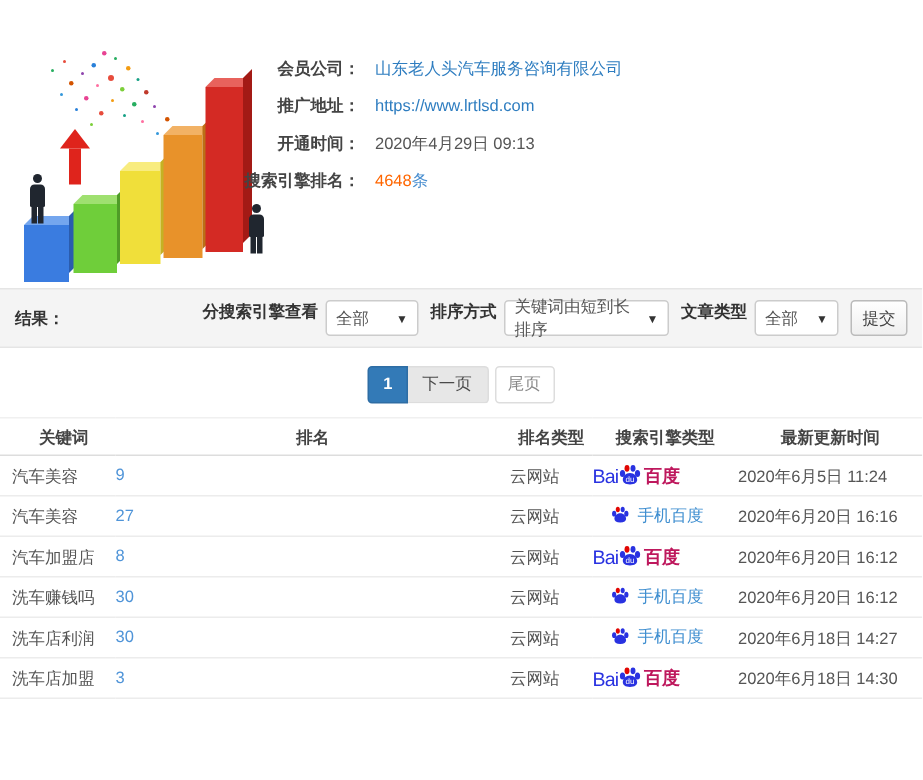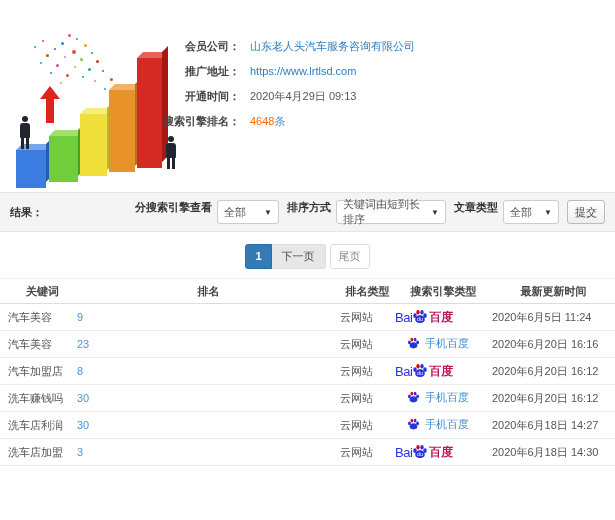--- a/index.html
+++ b/index.html
@@ -228,21 +228,21 @@
                 <path d="M12 9.5c-4.2 0-7.2 3.2-7.2 6.8 0 2.6 2.4 4.7 7.2 4.7s7.2-2.1 7.2-4.7c0-3.6-3-6.8-7.2-6.8z" fill="#2932e1"></path>
                 <text x="12" y="18.5" font-size="8" fill="#fff" text-anchor="middle">du</text>
               </svg>
               <span class="cn">百度</span>
             </span></td>
     <td class="c-time">2020年6月5日 11:24</td>
   </tr>
 
   <tr>
     <td class="c-kw">汽车美容</td>
-    <td class="c-rank"><a>23</a></td>
+    <td class="c-rank"><a>27</a></td>
     <td class="c-type">云网站</td>
     <td class="c-engine"><span class="mobile-baidu">
               <svg viewBox="0 0 24 24" width="13" height="13" class="paw">
                 <ellipse cx="4.5" cy="10" rx="2.6" ry="3.6" fill="#2932e1"></ellipse>
                 <ellipse cx="19.5" cy="10" rx="2.6" ry="3.6" fill="#2932e1"></ellipse>
                 <ellipse cx="9" cy="4.8" rx="2.5" ry="3.4" fill="#e10602"></ellipse>
                 <ellipse cx="15" cy="4.8" rx="2.5" ry="3.4" fill="#2932e1"></ellipse>
                 <path d="M12 9.5c-4.2 0-7.2 3.2-7.2 6.8 0 2.6 2.4 4.7 7.2 4.7s7.2-2.1 7.2-4.7c0-3.6-3-6.8-7.2-6.8z" fill="#2932e1"></path>
               </svg>
               <span class="txt">手机百度</span>

